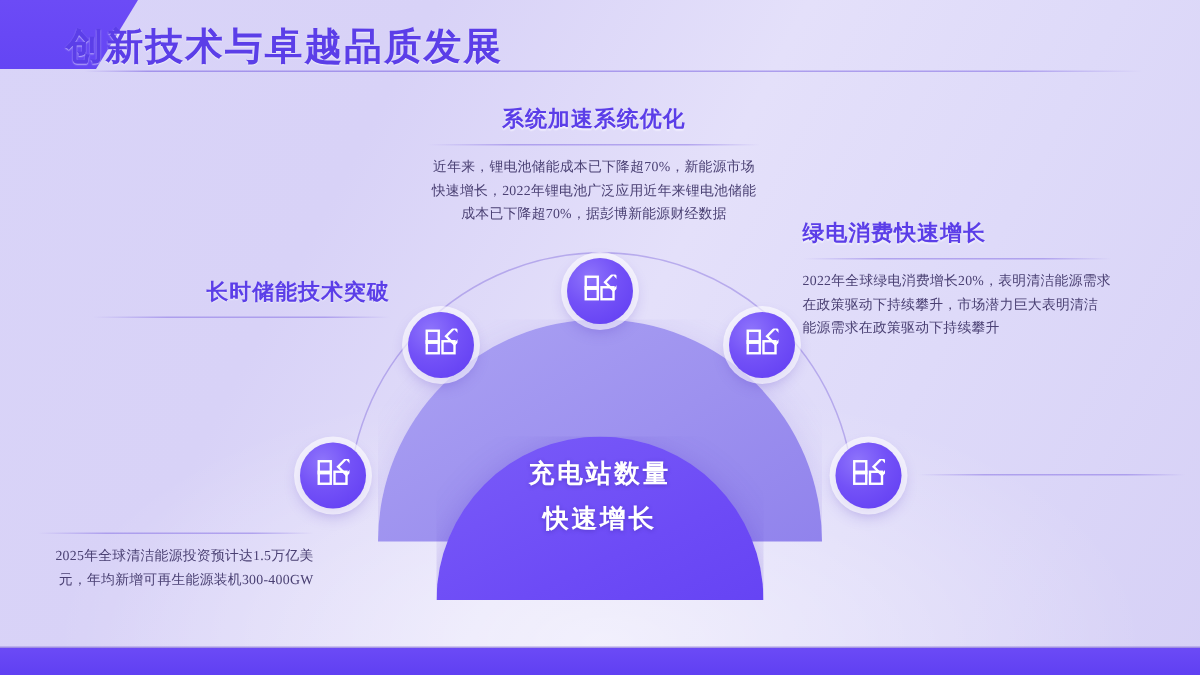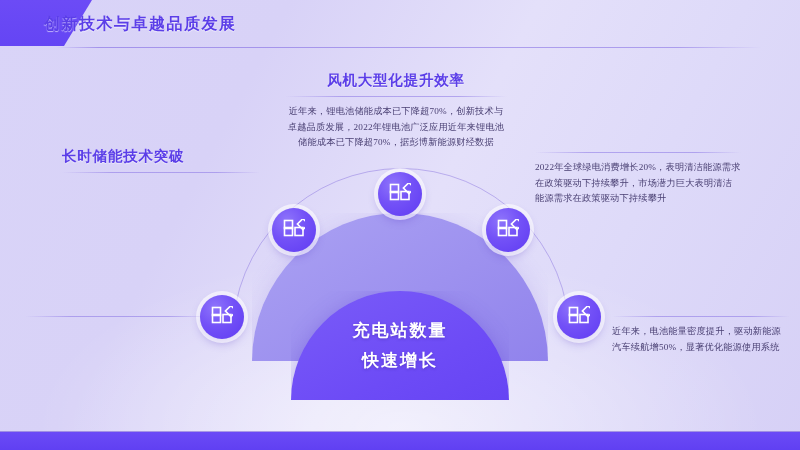--- a/index.html
+++ b/index.html
@@ -42,21 +42,21 @@
     height: 18px;
     background: linear-gradient(180deg, #6b4af6 0%, #6040f2 100%);
     box-shadow: 0 -1px 0 rgba(90,60,200,0.45);
   }
 
   
   .slide-title {
     position: absolute;
     left: 44px;
     top: 14px;
-    font-size: 16px;
+    font-size: 25px;
     font-weight: bold;
     letter-spacing: 1.5px;
     color: #5b3ee8;
     font-family: "Liberation Serif", "DejaVu Serif", serif;
     text-shadow: 0 1px 1px rgba(255,255,255,0.6);
   }
   .title-rule {
     position: absolute;
     left: 56px;
     top: 47px;
@@ -109,21 +109,21 @@
     height: 218px;
     border-radius: 50%;
     background: linear-gradient(155deg, #7a5cf8 0%, #6d4bf6 42%, #6341f3 75%, #5e3cf1 100%);
     clip-path: inset(0 0 50% 0);
     box-shadow: 0 6px 22px rgba(80,50,200,0.35);
   }
 
   .dome-label {
     position: absolute;
     left: 300px;
-    top: 316px;
+    top: 301px;
     width: 200px;
     text-align: center;
     color: #ffffff;
     font-weight: bold;
     letter-spacing: 2px;
     font-size: 17px;
     line-height: 30px;
     text-shadow: 0 1px 3px rgba(60,35,160,0.45);
   }
 
@@ -163,21 +163,21 @@
     margin: 6px 0 7px 0;
     background: linear-gradient(90deg, rgba(120,95,225,0.0) 0%, rgba(120,95,225,0.45) 25%, rgba(120,95,225,0.45) 78%, rgba(120,95,225,0.0) 100%);
   }
   .block .bk-body {
     font-size: 9.2px;
     line-height: 15.5px;
     color: #4a4073;
     letter-spacing: 0.2px;
   }
 
-  .align-right { text-align: left; }
+  .align-right { text-align: right; margin-top: 39px; }
   .align-left  { text-align: left; }
   .align-center{ text-align: center; }
 
   
   .block-top     { left: 285px; top: 70px;  width: 222px; }
   .block-upleft  { left: 62px;  top: 146px; width: 198px; }
   .block-upright { left: 535px; top: 146px; width: 206px; }
   .block-lowleft { left: 25px;  top: 310px; width: 184px; }
   .block-lowright{ left: 612px; top: 310px; width: 178px; }
 </style>
@@ -251,38 +251,39 @@
           <rect x="1.5" y="8.5" width="8" height="8" fill="none" stroke="#ffffff" stroke-width="1.6"></rect>
           <rect x="12" y="8.5" width="8" height="8" fill="none" stroke="#ffffff" stroke-width="1.6"></rect>
           <rect x="1.5" y="-1" width="8" height="8" fill="none" stroke="#ffffff" stroke-width="1.6" transform="translate(0,2.5)"></rect>
           <rect x="16" y="1.2" width="7.8" height="7.8" fill="none" stroke="#ffffff" stroke-width="1.6" transform="rotate(45 19.9 5.1)"></rect>
         </svg>
       </span>
     </div>
   </div>
 
   <div class="block block-top align-center">
-    <div class="bk-title">风机大型化提升效率</div>
-    <div class="bk-rule"></div>
-    <div class="bk-body">近年来，锂电池储能成本已下降超70%，创新技术与卓越品质发展，2022年锂电池广泛应用近年来锂电池储能成本已下降超70%，据彭博新能源财经数据</div>
+    <div class="bk-title">系统加速系统优化</div>
+    <div class="bk-rule"></div>
+    <div class="bk-body">近年来，锂电池储能成本已下降超70%，新能源市场快速增长，2022年锂电池广泛应用近年来锂电池储能成本已下降超70%，据彭博新能源财经数据</div>
   </div>
 
   <div class="block block-upleft align-right">
     <div class="bk-title">长时储能技术突破</div>
     <div class="bk-rule"></div>
   </div>
 
   <div class="block block-upright align-left">
+    <div class="bk-title">绿电消费快速增长</div>
     <div class="bk-rule"></div>
     <div class="bk-body">2022年全球绿电消费增长20%，表明清洁能源需求在政策驱动下持续攀升，市场潜力巨大表明清洁能源需求在政策驱动下持续攀升</div>
   </div>
 
   <div class="block block-lowleft align-right">
     <div class="bk-rule"></div>
+    <div class="bk-body">2025年全球清洁能源投资预计达1.5万亿美元，年均新增可再生能源装机300-400GW</div>
   </div>
 
   <div class="block block-lowright align-left">
     <div class="bk-rule"></div>
-    <div class="bk-body">近年来，电池能量密度提升，驱动新能源汽车续航增50%，显著优化能源使用系统</div>
   </div>
 
   <div class="bottom-bar"></div>
 </div>
 
 </body></html>

